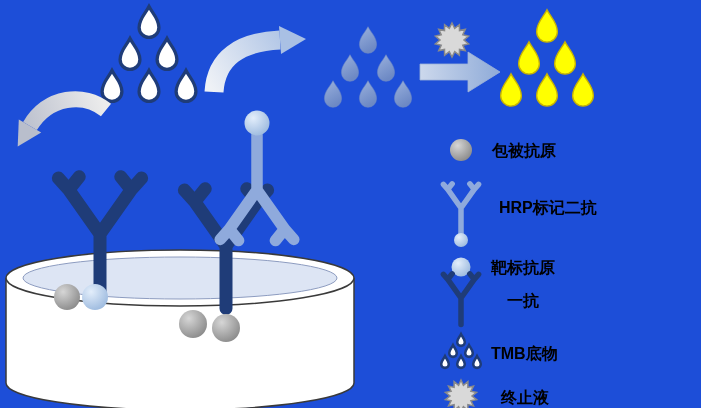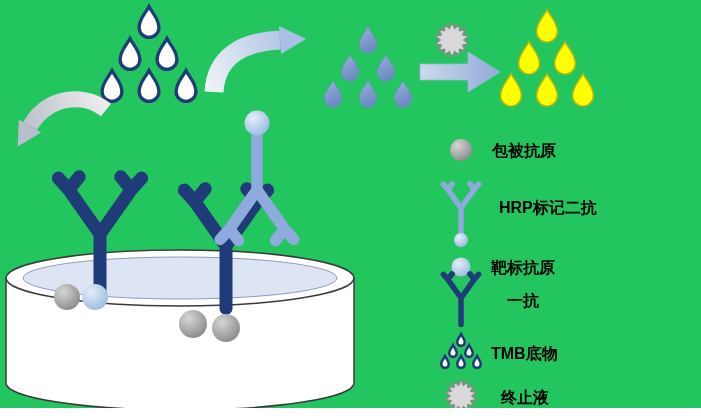--- a/index.html
+++ b/index.html
@@ -1,17 +1,17 @@
 <!DOCTYPE html>
 <html><head>
 <meta charset="utf-8">
 <style>
   html,body { margin:0; padding:0; background:#ffffff; }
   .stage {
-    position:relative; width:701px; height:408px; background:#22c55e;
+    position:relative; width:701px; height:408px; background:#1d4ed8;
     overflow:hidden; font-family:"Liberation Sans","DejaVu Sans",sans-serif;
   }
   svg { display:block; }
 
   
   .drop-dark   { fill:#ffffff; stroke:#1F3C78; stroke-width:3; }
   .drop-mini   { fill:#ffffff; stroke:#1F3C78; stroke-width:6; }
   .drop-blue   { fill:url(#gradBlueDrop); stroke:#6d89c4; stroke-width:0.6; }
   .drop-yellow { fill:#FFFF00; stroke:#C9B400; stroke-width:1.2; }
 

